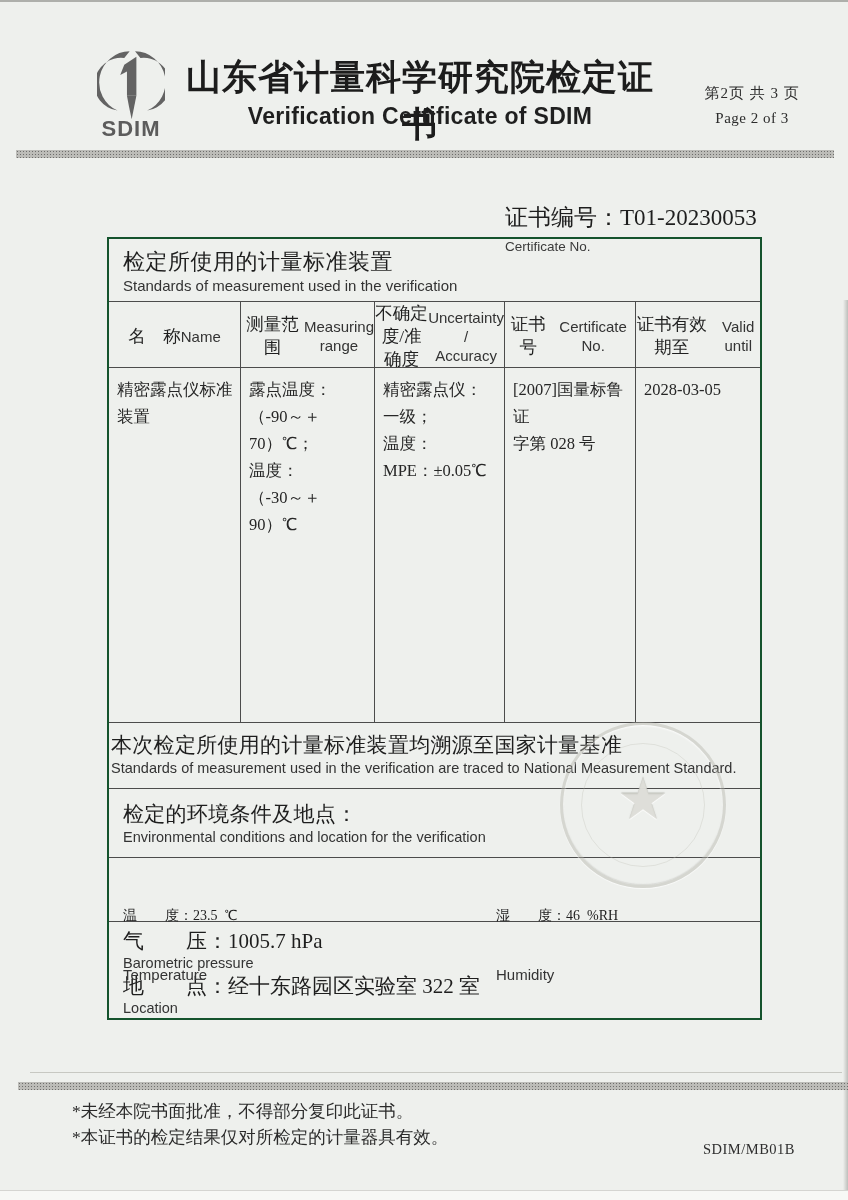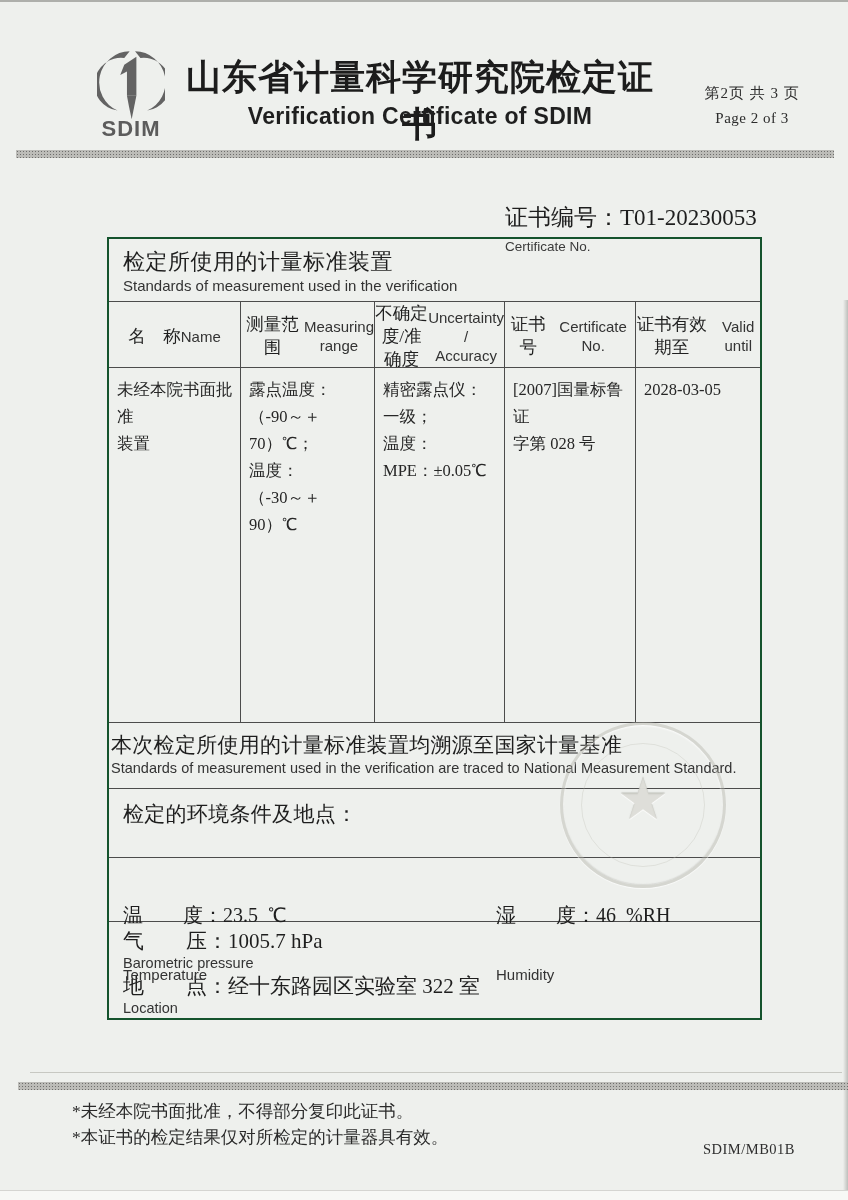--- a/index.html
+++ b/index.html
@@ -57,21 +57,21 @@
   .hdr-cn{font-size:17.5px;color:#1f1f1f;line-height:23px;white-space:pre-wrap;}
   .hdr-en{font-family:"Liberation Sans",sans-serif;font-size:15px;color:#333;line-height:19px;white-space:pre-wrap;}
   .data-row{height:358px;}
   .data-row .gcell{padding:8px 6px 0 8px;font-size:16.5px;line-height:27px;color:#262626;white-space:pre-wrap;}
   .trace-row{height:66px;padding:9px 0 0 2px;}
   .trace-cn{font-size:21px;color:#1e1e1e;letter-spacing:.3px;line-height:27px;}
   .trace-en{font-family:"Liberation Sans",sans-serif;font-size:14.5px;color:#333;line-height:19px;}
   .envt-row{height:70px;padding:12px 0 0 14px;}
   .th-row{height:64px;position:relative;}
   .kv{white-space:pre-wrap;}
-  .kv .v-cn{font-size:20px;color:#1e1e1e;line-height:27px;}
+  .kv .v-cn{font-size:14px;color:#1e1e1e;line-height:27px;}
   .kv .v-en{font-family:"Liberation Sans",sans-serif;font-size:15px;color:#333;line-height:19px;}
   .temp-block{position:absolute;left:14px;top:8px;}
   .hum-block{position:absolute;left:353px;top:8px;margin-left:34px;}
   .pl-row{flex:1;padding:6px 0 0 14px;}
   .pl-row .v-cn{font-size:21px;color:#1e1e1e;line-height:26px;white-space:pre-wrap;}
   .pl-row .v-en{font-family:"Liberation Sans",sans-serif;font-size:14.5px;color:#333;line-height:19px;}
   
   .seal{position:absolute;left:560px;top:722px;width:160px;height:160px;border-radius:50%;
     border:3px solid rgba(178,178,170,.42);
     box-shadow:inset 0 1px 2px rgba(255,255,255,.85),inset 0 -1px 1px rgba(165,165,158,.3),0 1px 1px rgba(255,255,255,.7);
@@ -149,21 +149,21 @@
         <div class="hdr-cn">证书号</div>
         <div class="hdr-en">Certificate No.</div>
       </div>
       <div class="gcell">
         <div class="hdr-cn">证书有效期至</div>
         <div class="hdr-en">Valid until</div>
       </div>
     </div>
 
     <div class="trow grid data-row">
-      <div class="gcell">未经本院书面批准
+      <div class="gcell">精密露点仪标准
 装置</div>
       <div class="gcell">露点温度：
 （-90～＋70）℃；
 温度：
 （-30～＋90）℃</div>
       <div class="gcell">精密露点仪：
 一级；
 温度：
 MPE：±0.05℃</div>
       <div class="gcell">[2007]国量标鲁证
@@ -171,20 +171,21 @@
       <div class="gcell">2028-03-05</div>
     </div>
 
     <div class="trow trace-row">
       <div class="trace-cn">本次检定所使用的计量标准装置均溯源至国家计量基准</div>
       <div class="trace-en">Standards of measurement used in the verification are traced to National Measurement Standard.</div>
     </div>
 
     <div class="trow envt-row">
       <div class="trace-cn">检定的环境条件及地点：</div>
+      <div class="trace-en">Environmental conditions and location for the verification</div>
     </div>
 
     <div class="trow th-row">
       <div class="kv temp-block">
         <div class="v-cn">温　　度：23.5  ℃</div>
         <div class="v-en">Temperature</div>
       </div>
       <div class="kv hum-block">
         <div class="v-cn">湿　　度：46  %RH</div>
         <div class="v-en">Humidity</div>

